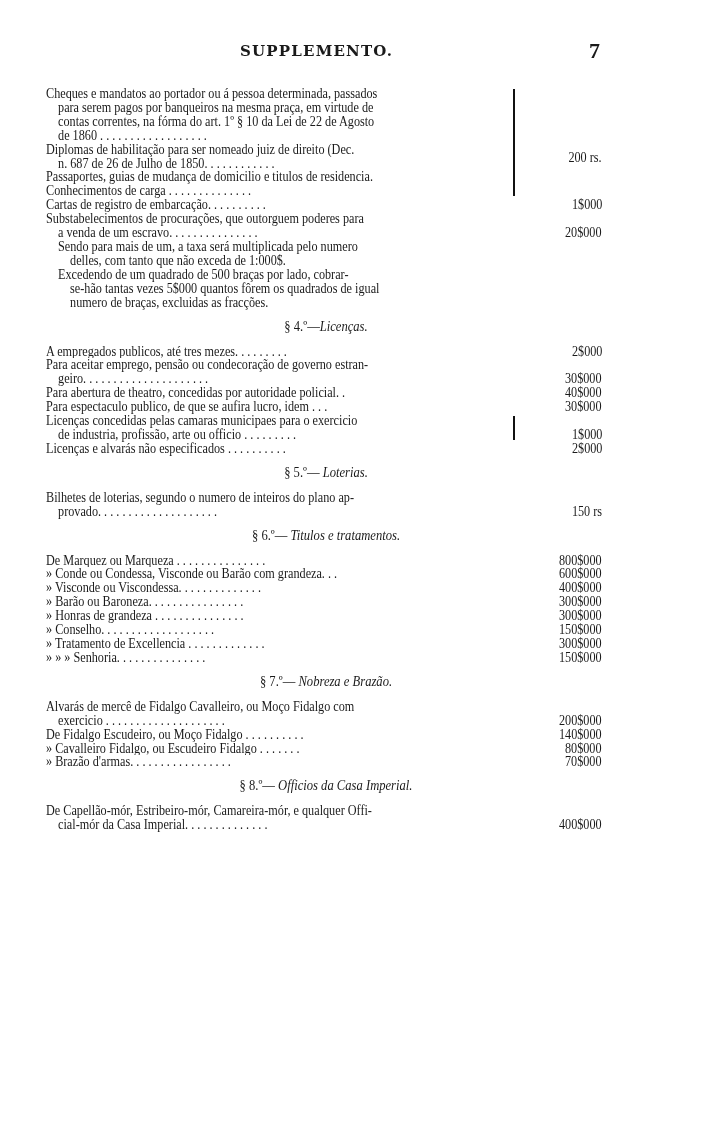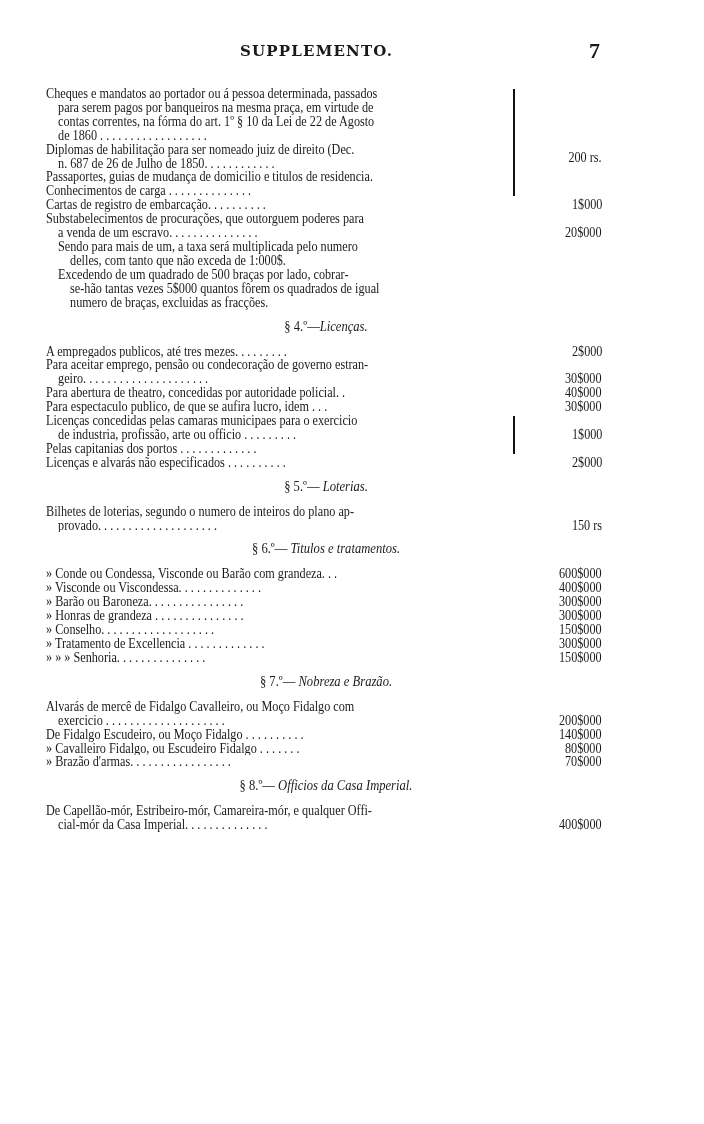--- a/index.html
+++ b/index.html
@@ -134,41 +134,42 @@
       </div>
       <div style="position: relative;">
         <div class="brace" style="left: 462px; top: 2px; bottom: 2px;"></div>
         <div class="row">
           <span class="txt">
             <span class="line">Licenças concedidas pelas camaras municipaes para o exercicio</span>
             <span class="line indent1">de industria, profissão, arte ou officio . . . . . . . . .</span>
           </span>
           <span class="amt">1$000</span>
         </div>
-        <div class="row">
-          <span class="txt">
-            <span class="line">Pelas capitanias dos portos . . . . . . . . . . . . .</span>
-          </span>
-        </div>
       </div>
       <div class="row">
         <span class="txt">
           <span class="line">Licenças e alvarás não especificados . . . . . . . . . .</span>
         </span>
         <span class="amt">2$000</span>
       </div>
       <div class="section-head"><span>§ 5.º— </span><span class="sec-title">Loterias.</span></div>
       <div class="row">
         <span class="txt">
           <span class="line">Bilhetes de loterias, segundo o numero de inteiros do plano ap-</span>
           <span class="line indent1">provado. . . . . . . . . . . . . . . . . . . .</span>
         </span>
         <span class="amt">150 rs</span>
       </div>
       <div class="section-head"><span>§ 6.º— </span><span class="sec-title">Titulos e tratamentos.</span></div>
+      <div class="row">
+        <span class="txt">
+          <span class="line">De Marquez ou Marqueza . . . . . . . . . . . . . . .</span>
+        </span>
+        <span class="amt">800$000</span>
+      </div>
       <div class="row">
         <span class="txt">
           <span class="line">» Conde ou Condessa, Visconde ou Barão com grandeza. . .</span>
         </span>
         <span class="amt">600$000</span>
       </div>
       <div class="row">
         <span class="txt">
           <span class="line">» Visconde ou Viscondessa. . . . . . . . . . . . . .</span>
         </span>

